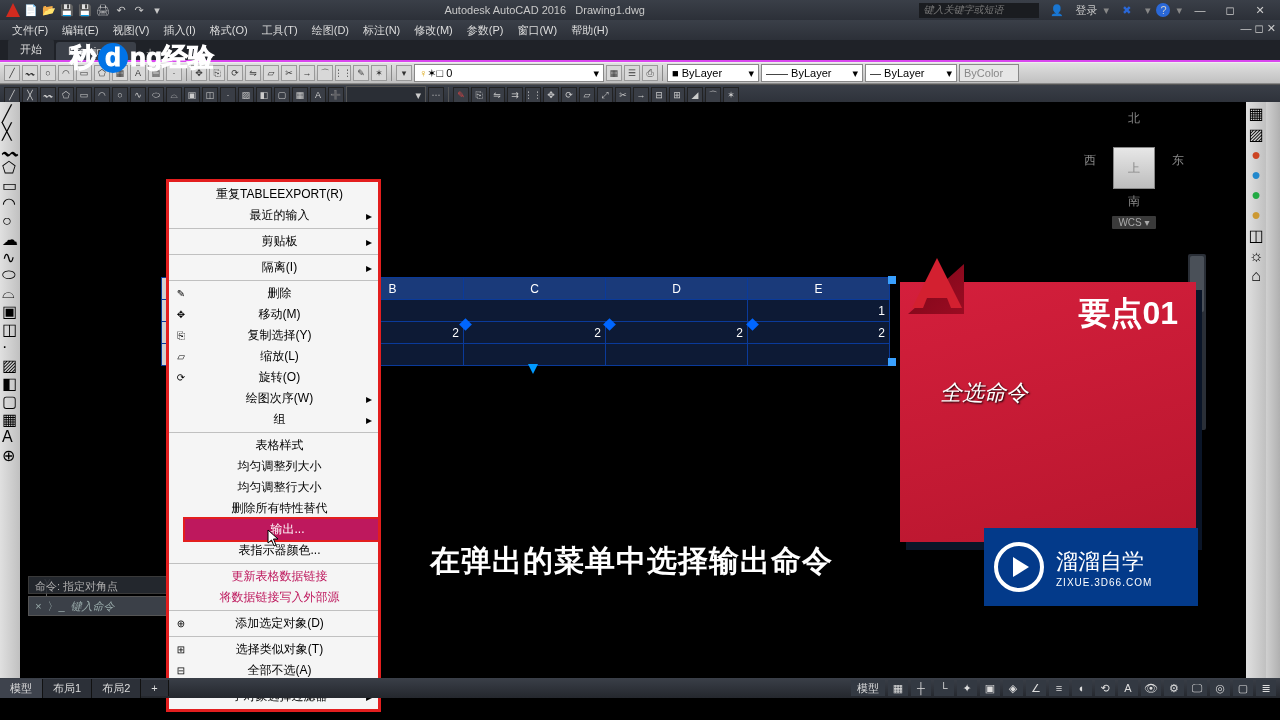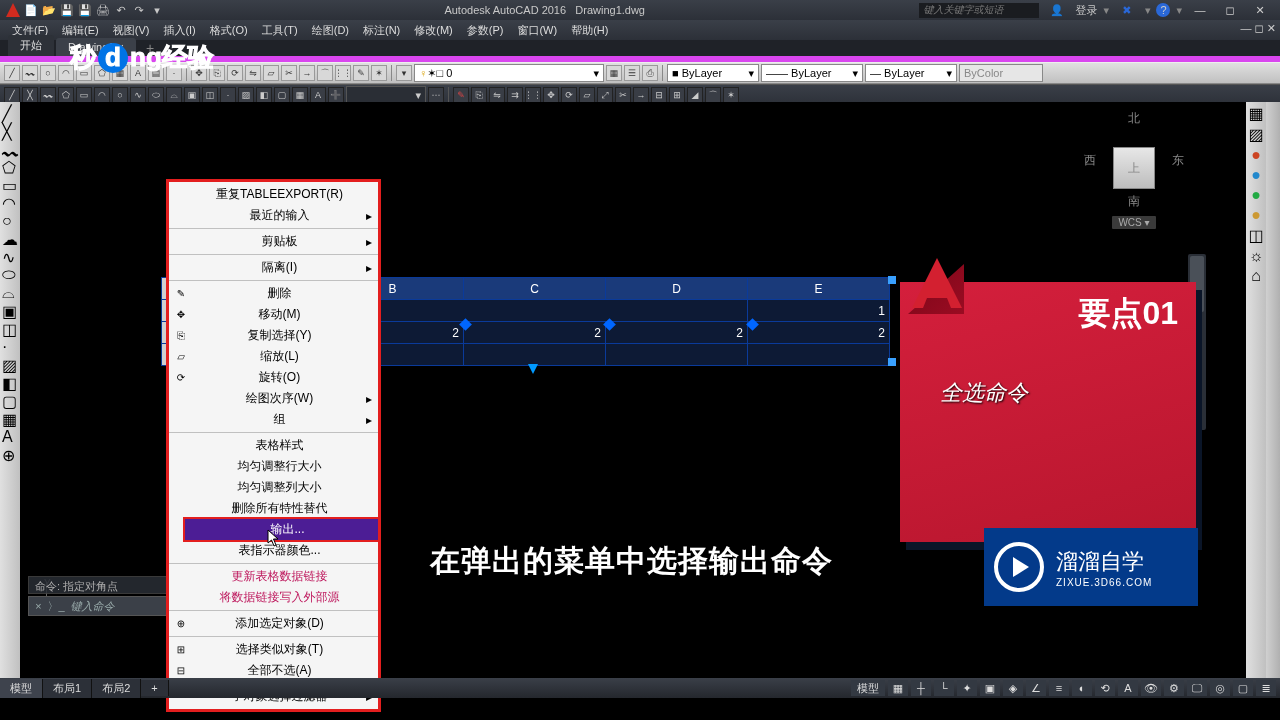--- a/index.html
+++ b/index.html
@@ -14,21 +14,21 @@
   .titlebar .right { display:flex; align-items:center; gap:6px; padding-right:8px; }
   .titlebar .search { background:#1a1c20; width:120px; height:15px; font-size:10px; color:#777; padding:0 4px; font-style:italic; }
   .titlebar .winbtn { width:24px; height:18px; text-align:center; color:#ccc; font-size:11px; line-height:18px; }
 
   
   .menubar { height:20px; background:linear-gradient(#3a3f48,#2c3038); display:flex; align-items:center; padding:0 6px; gap:2px; color:#ddd; font-size:11px; position:relative; }
   .menubar .item { padding:10px 6px; }
   .menubar .closex { position:absolute; right:4px; top:2px; color:#ccc; font-size:11px; }
 
   
-  .filetabs { height:22px; background:#1f2228; display:flex; align-items:flex-end; padding-left:8px; gap:2px; border-bottom:6px solid #d946ef; }
+  .filetabs { height:22px; background:#1f2228; display:flex; align-items:flex-end; padding-left:8px; gap:2px; border-bottom:2px solid #d946ef; }
   .filetabs .tab { background:#2d3138; color:#ddd; font-size:11px; padding:3px 12px; border-radius:3px 3px 0 0; position:relative; }
   .filetabs .tab.active { background:#3b4049; }
   .filetabs .plus { color:#888; padding:0 8px; font-size:14px; }
 
   
   .toolbar-row { height:22px; background:linear-gradient(#e0e0e0,#c0c0c0); border-top:1px solid #eee; border-bottom:1px solid #888; display:flex; align-items:center; padding:0 4px; gap:2px; }
   .toolbar-row .tbtn { width:16px; height:16px; background:#d8d8d8; border:1px solid #999; display:flex; align-items:center; justify-content:center; font-size:9px; color:#333; }
   .toolbar-row .sep { width:1px; height:16px; background:#888; margin:0 2px; }
   .toolbar-row .combo { height:18px; background:#fff; border:1px solid #888; font-size:11px; padding:0 4px; display:flex; align-items:center; justify-content:space-between; }
   .toolbar-row.dark { background:linear-gradient(#3a3f48,#2c3038); border-top:1px solid #555; border-bottom:1px solid #111; }
@@ -47,21 +47,21 @@
   .cad-table th, .cad-table td { border:1px solid #0a3a9a; height:22px; color:#fff; font-size:12px; background:#0d1a35; }
   .cad-table thead th { background:#1a3a7a; text-align:center; width:142px; font-weight:normal; }
   .cad-table .rowhdr { width:18px; background:#d0d0d0; color:#000; text-align:center; font-size:11px; }
   .grip { position:absolute; width:10px; height:10px; background:#0066ff; transform:rotate(45deg); }
   .grip-sq { position:absolute; width:8px; height:8px; background:#39a0ff; }
   .colgrip { position:absolute; width:9px; height:9px; background:#0066ff; transform:rotate(45deg); }
 
   
   .ctx { position:absolute; left:166px; top:77px; width:215px; background:#f5f5f5; border:3px solid #e31e1e; font-size:12px; color:#000; padding:2px 0; }
   .ctx .item { display:flex; align-items:center; height:21px; padding-left:28px; padding-right:16px; position:relative;justify-content:center; }
-  .ctx .item.hover { background:#4c1d95; color:#fff;margin-left:16px; }
+  .ctx .item.hover { background:#be185d; color:#fff;margin-left:16px; }
   .ctx .item.disabled { color:#be185d; }
   .ctx .item .arrow { position:absolute; right:6px; }
   .ctx .item .icon { position:absolute; left:4px; width:16px; height:16px; display:flex; align-items:center; justify-content:center; font-size:10px; }
   .ctx hr { border:none; border-top:1px solid #c0c0c0; margin:2px 0; }
   .ctx .hover-box { outline:2px solid #e31e1e; }
 
   
   .viewcube { position:absolute; right:62px; top:8px; width:100px; height:130px; color:#888; font-size:12px; text-align:center; }
   .viewcube .cube { width:42px; height:42px; background:linear-gradient(#e8e8e8,#bcbcbc); margin:20px auto 4px; display:flex; align-items:center; justify-content:center; box-shadow:inset 0 0 0 1px #888; position:relative; }
   .viewcube .badge { background:#3a3a3a; color:#aaa; font-size:10px; display:inline-block; padding:1px 6px; margin-top:6px; border-radius:1px; }
@@ -209,21 +209,21 @@
       <span>▾</span>
     </div>
   <div class="combo" style="width:102px">
       <span>—— <span>ByLayer</span></span>
       <span>▾</span>
     </div>
   <div class="combo" style="width:92px">
       <span>— <span>ByLayer</span></span>
       <span>▾</span>
     </div>
-  <div class="combo" style="width:84px;background:#e6e6e6;color:#888">
+  <div class="combo" style="width:60px;background:#e6e6e6;color:#888">
       <span>ByColor</span>
     </div>
 </div>
 
 <div class="toolbar-row dark">
   <span class="tbtn">╱</span>
   <span class="tbtn">╳</span>
   <span class="tbtn">〰</span>
   <span class="tbtn">⬠</span>
   <span class="tbtn">▭</span>
@@ -456,24 +456,24 @@
       </div>
       <div class="item">
         <span>组</span>
         <span class="arrow">▸</span>
       </div>
       <hr>
       <div class="item">
         <span>表格样式</span>
       </div>
       <div class="item">
+        <span>均匀调整列大小</span>
+      </div>
+      <div class="item">
         <span>均匀调整行大小</span>
-      </div>
-      <div class="item">
-        <span>均匀调整列大小</span>
       </div>
       <div class="item">
         <span>删除所有特性替代</span>
       </div>
       <div class="item hover hover-box">
         <span>输出...</span>
       </div>
       <div class="item">
         <span>表指示器颜色...</span>
       </div>

